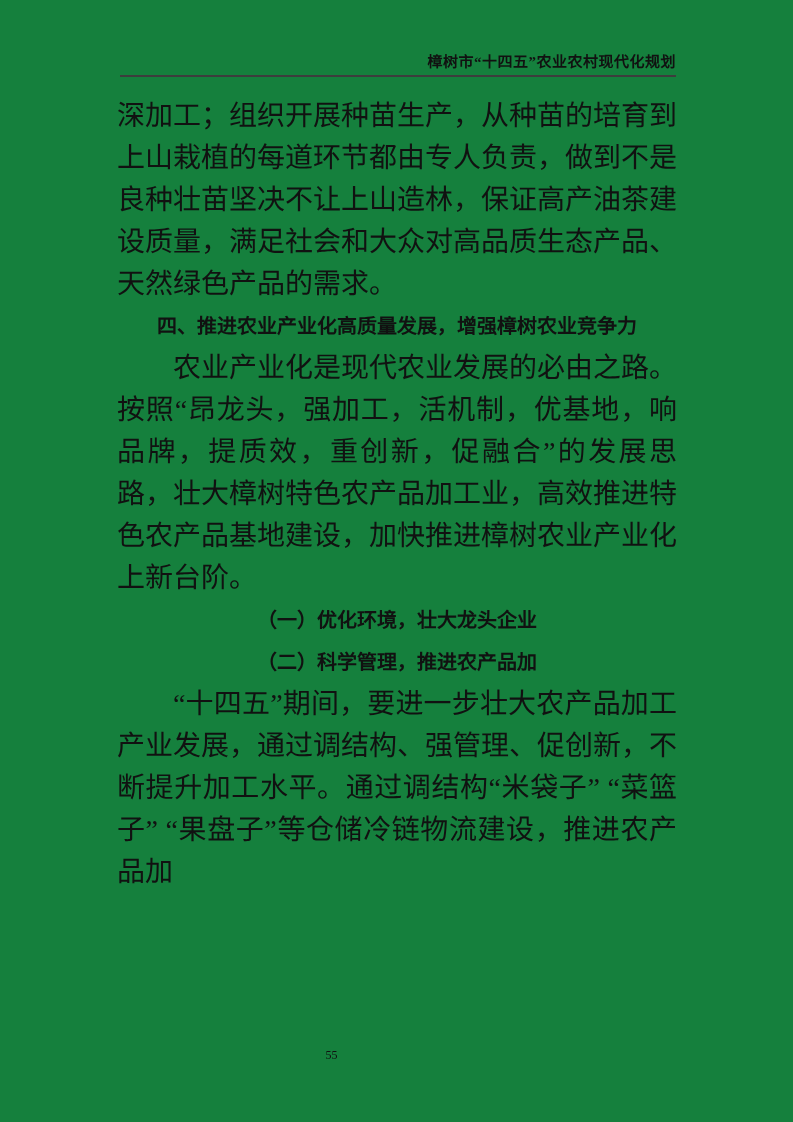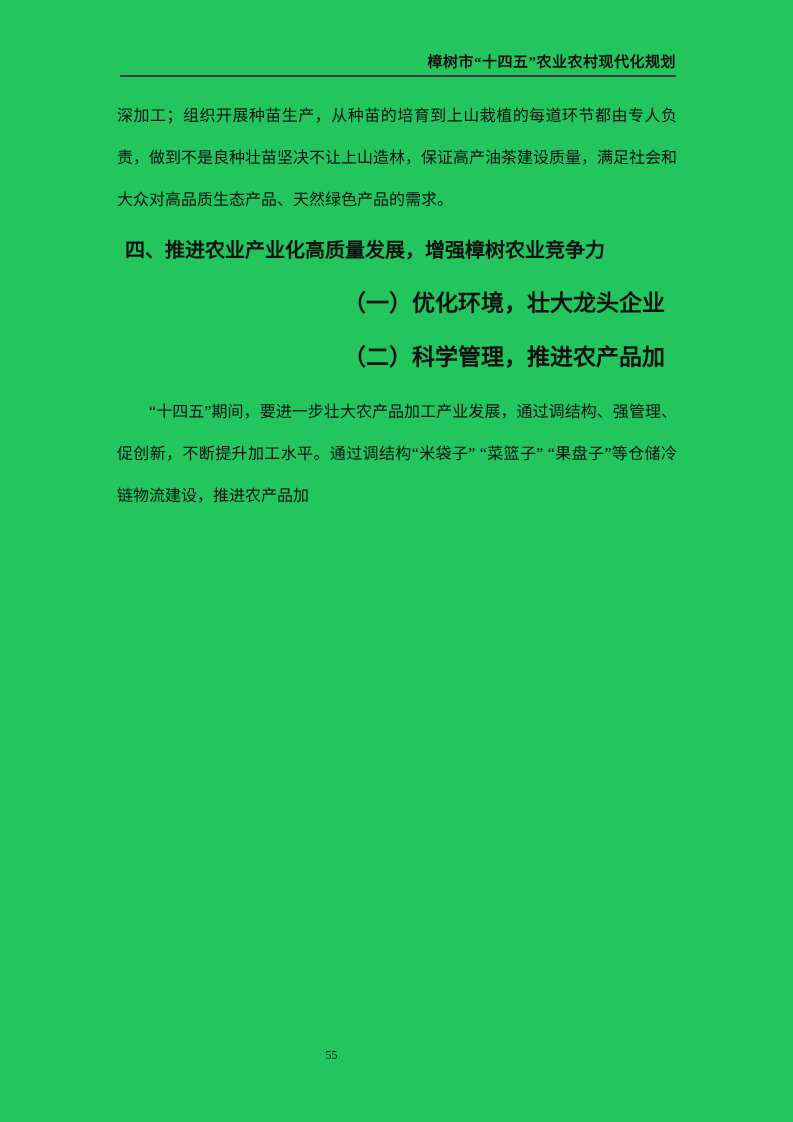--- a/index.html
+++ b/index.html
@@ -5,21 +5,21 @@
 <style>
   html, body {
     margin: 0;
     padding: 0;
     background: #ffffff;
   }
   .page {
     position: relative;
     width: 793px;
     height: 1122px;
-    background: #22c55e;
+    background: #15803d;
     overflow: hidden;
     font-family: "Liberation Serif", serif;
     color: #111111;
   }
   .header {
     position: absolute;
     top: 50px;
     left: 120px;
     width: 556px;
     height: 24px;
@@ -40,47 +40,47 @@
     border-top: 2px solid #3d3d3d;
   }
   .content {
     position: absolute;
     top: 95px;
     left: 117px;
     width: 560px;
   }
   .para {
     margin: 0;
-    font-size: 16px;
+    font-size: 28px;
     line-height: 42px;
     text-align: justify;
     text-justify: inter-character;
     font-family: "Liberation Serif", serif;
     color: #111111;
   }
   .indent {
     text-indent: 2em;
   }
   .h-section {
-    margin: 8px;
+    margin: 0;
     font-size: 20px;
     line-height: 42px;
     font-weight: bold;
     font-family: "Liberation Sans", sans-serif;
     color: #111111;
-    text-align: left;
+    text-align: center;
   }
   .h-sub {
-    margin: 12px;
-    font-size: 23px;
+    margin: 0;
+    font-size: 20px;
     line-height: 42px;
     font-weight: bold;
     font-family: "Liberation Serif", serif;
     color: #111111;
-    text-align: right;
+    text-align: center;
   }
   .footer {
     position: absolute;
     top: 1048px;
     left: 0;
     width: 663px;
     text-align: center;
     font-size: 12px;
     font-family: "Liberation Serif", serif;
     color: #111111;
@@ -95,20 +95,21 @@
     <span>樟树市“十四五”农业农村现代化规划</span>
   </div>
 
   <div class="header-rule"></div>
 
   <div class="content">
     <p class="para">深加工；组织开展种苗生产，从种苗的培育到上山栽植的每道环节都由专人负责，做到不是良种壮苗坚决不让上山造林，保证高产油茶建设质量，满足社会和大众对高品质生态产品、天然绿色产品的需求。</p>
 
     <h2 class="h-section">四、推进农业产业化高质量发展，增强樟树农业竞争力</h2>
 
+    <p class="para indent">农业产业化是现代农业发展的必由之路。按照“昂龙头，强加工，活机制，优基地，响品牌，提质效，重创新，促融合”的发展思路，壮大樟树特色农产品加工业，高效推进特色农产品基地建设，加快推进樟树农业产业化上新台阶。</p>
 
     <h3 class="h-sub">（一）优化环境，壮大龙头企业</h3>
 
 
     <h3 class="h-sub">（二）科学管理，推进农产品加</h3>
 
     <p class="para indent">“十四五”期间，要进一步壮大农产品加工产业发展，通过调结构、强管理、促创新，不断提升加工水平。通过调结构“米袋子” “菜篮子” “果盘子”等仓储冷链物流建设，推进农产品加</p>
   </div>
 
   <div class="footer">

